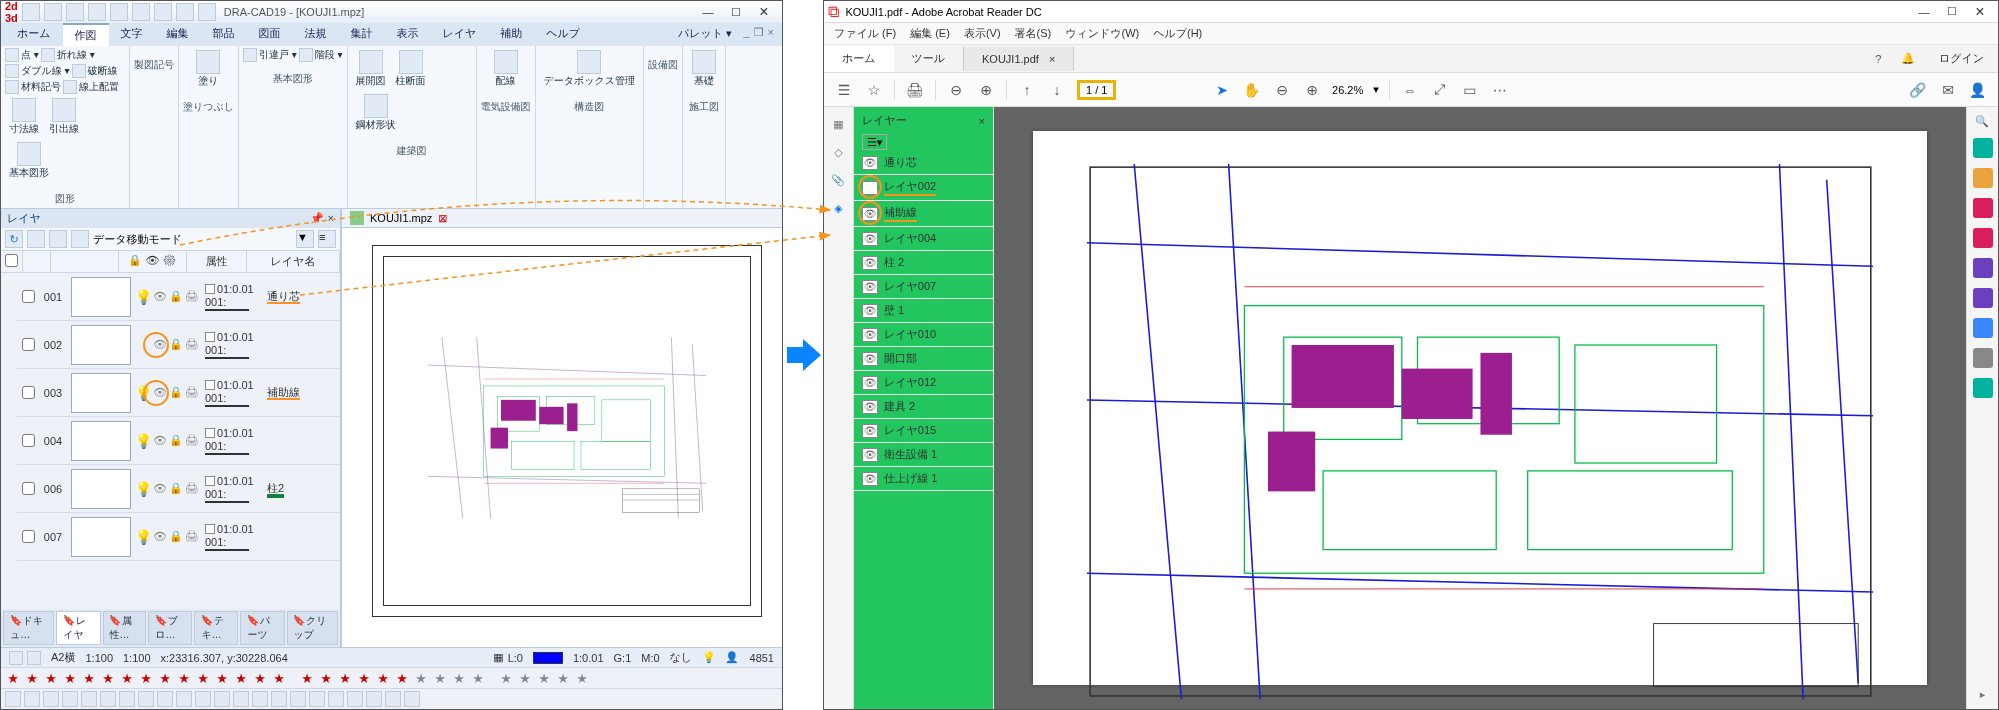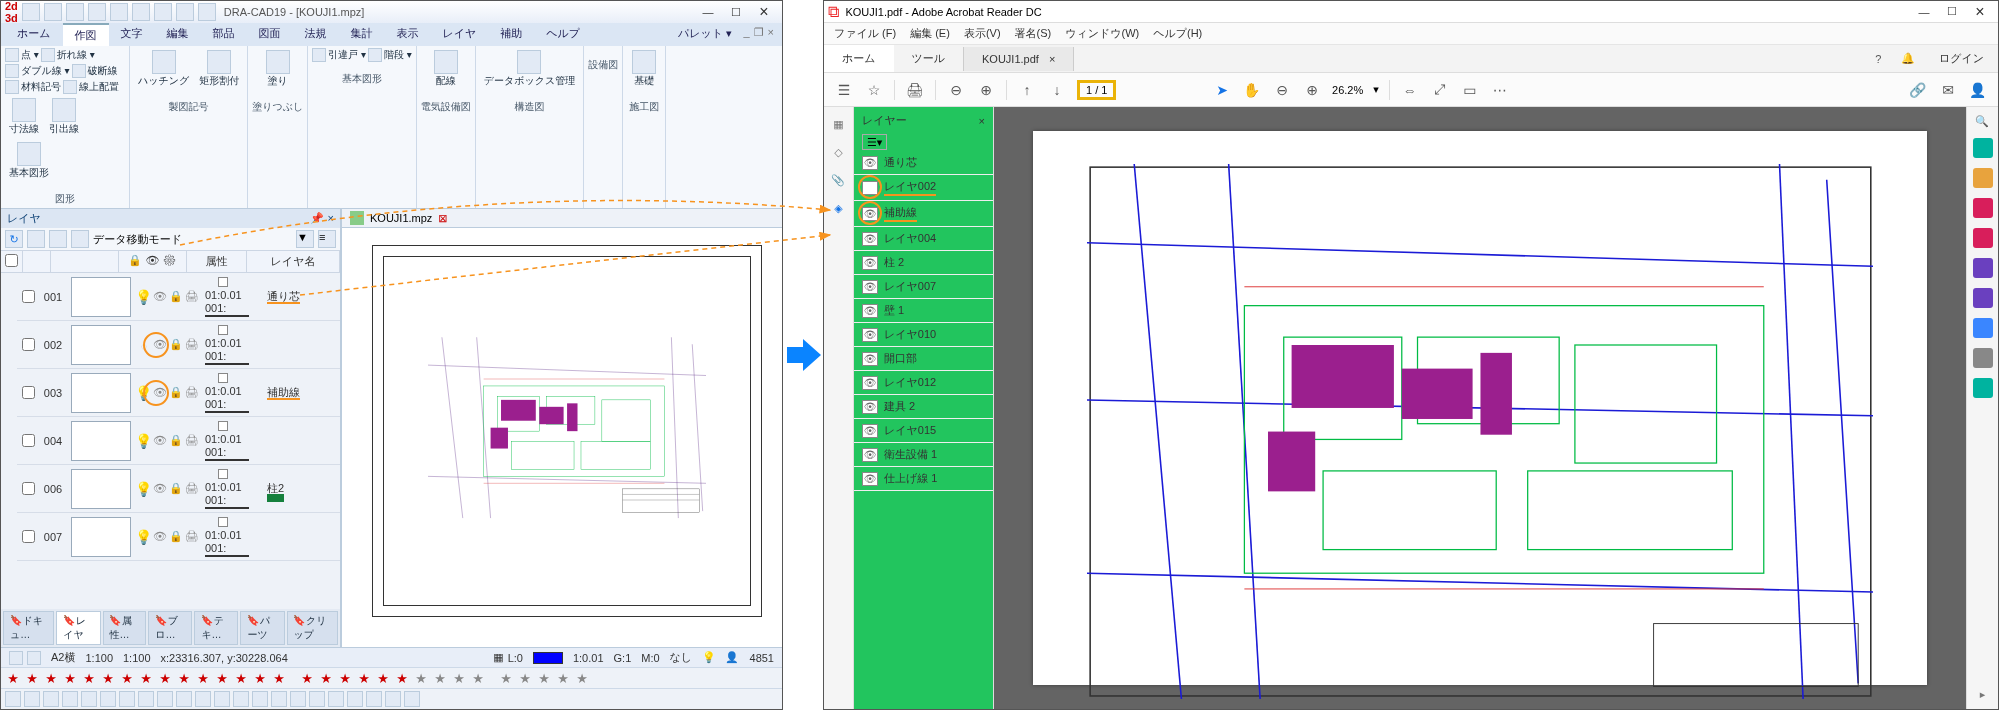--- a/index.html
+++ b/index.html
@@ -34,21 +34,21 @@
 .layer-head div { padding: 3px 4px; border-right: 1px solid #ccd6e4; text-align: center; color: #333; }
 .layer-list { flex: 1; overflow: auto; }
 .layer-row { display: flex; align-items: center; height: 48px; border-bottom: 1px solid #d6dde8; position: relative; margin-left: 16px; }
 .layer-row .cb { width: 22px; display: flex; align-items: center; justify-content: center; }
 .layer-row .num { width: 28px; text-align: center; color: #333; }
 .layer-row .thumb { width: 60px; height: 40px; border: 1px solid #9ab; background: #fff; margin: 0 4px; position: relative; overflow: hidden; }
 .layer-row .bulb { width: 18px; font-size: 14px; text-align: center; }
 .layer-row .ring { border: 2px solid #f7931e; border-radius: 50%; position: absolute; width: 26px; height: 26px; pointer-events: none; }
 .layer-row .icons { width: 50px; display: flex; gap: 2px; color: #888; }
 .layer-row .attr { width: 60px; font-size: 10px; color: #333; display: flex; flex-direction: column; align-items: flex-start; gap: 1px; padding: 0 2px; }
-.layer-row .attr .line1 { display: flex; align-items: center; gap: 2px; flex-direction: column; }
+.layer-row .attr .line1 { display: flex; align-items: center; gap: 2px; }
 .layer-row .attr .sq { width: 10px; height: 10px; border: 1px solid #888; background: #fff; }
 .layer-row .attr .bar { width: 44px; height: 2px; background: #333; }
 .layer-row .name { flex: 1; padding: 0 4px; color: #333; }
 .bottom-tabs { display: flex; gap: 2px; background: #e4eaf3; padding: 2px; }
 .btab { padding: 2px 6px; background: #d6e0ee; border: 1px solid #bcd; font-size: 10px; color: #234; }
 .btab.active { background: #fff; }
 .status { display: flex; align-items: center; gap: 10px; padding: 2px 8px; background: #e8eef8; font-size: 10px; color: #333; border-top: 1px solid #bcd; }
 .toolbar-row { display: flex; gap: 3px; padding: 2px 4px; background: #eef2f8; border-top: 1px solid #cdd9e8; }
 .toolbar-row .tb { width: 16px; height: 16px; background: #e2eaf5; border: 1px solid #bcd; }
 .toolbar-row .star { width: 16px; height: 16px; display: flex; align-items: center; justify-content: center; color: #C00; font-size: 13px; }
@@ -155,47 +155,54 @@
             <div class="rbtn-lbl">引出線</div>
           </div>
           <div class="rbtn">
             <div class="rbtn-ico"></div>
             <div class="rbtn-lbl">基本図形</div>
           </div>
         </div>
         <div class="rg-label">図形</div>
       </div>
       <div class="rg">
-        <div class="rg-items">
-          <div class="rbtn">
-            <div class="rbtn-ico"></div>
-            <div class="rbtn-lbl">ハッチング</div>
-          </div>
-          <div class="rbtn">
-            <div class="rbtn-ico"></div>
-            <div class="rbtn-lbl">矩形割付</div>
-          </div>
-        </div>
         <div class="rg-label">製図記号</div>
       </div>
       <div class="rg">
         <div class="rg-items">
           <div class="rbtn">
             <div class="rbtn-ico"></div>
             <div class="rbtn-lbl">塗り</div>
           </div>
         </div>
         <div class="rg-label">塗りつぶし</div>
       </div>
       <div class="rg">
         <div class="rg-items">
           <div class="rsmall"><span class="sw"></span>引違戸 ▾</div>
           <div class="rsmall"><span class="sw"></span>階段 ▾</div>
         </div>
         <div class="rg-label">基本図形</div>
+      </div>
+      <div class="rg">
+        <div class="rg-items">
+          <div class="rbtn">
+            <div class="rbtn-ico"></div>
+            <div class="rbtn-lbl">展開図</div>
+          </div>
+          <div class="rbtn">
+            <div class="rbtn-ico"></div>
+            <div class="rbtn-lbl">柱断面</div>
+          </div>
+          <div class="rbtn">
+            <div class="rbtn-ico"></div>
+            <div class="rbtn-lbl">鋼材形状</div>
+          </div>
+        </div>
+        <div class="rg-label">建築図</div>
       </div>
       <div class="rg">
         <div class="rg-items">
           <div class="rbtn">
             <div class="rbtn-ico"></div>
             <div class="rbtn-lbl">配線</div>
           </div>
         </div>
         <div class="rg-label">電気設備図</div>
       </div>
@@ -351,21 +358,21 @@
               <span>🖨</span>
             </div>
             <div class="attr">
               <div class="line1">
                 <span class="sq"></span>
                 <span>01:0.01</span>
               </div>
               <div>001:</div>
               <div class="bar"></div>
             </div>
-            <div class="name"><span style="border-bottom:8px solid #15803d">柱2</span></div>
+            <div class="name"><span style="border-bottom:4px solid #15803d">柱2</span></div>
           </div>
           <div class="layer-row">
             <div class="cb">
               <input type="checkbox" style="">
             </div>
             <div class="num">007</div>
             <div class="thumb"></div>
             <div class="bulb">💡</div>
             <div class="icons">
               <span>👁</span>

